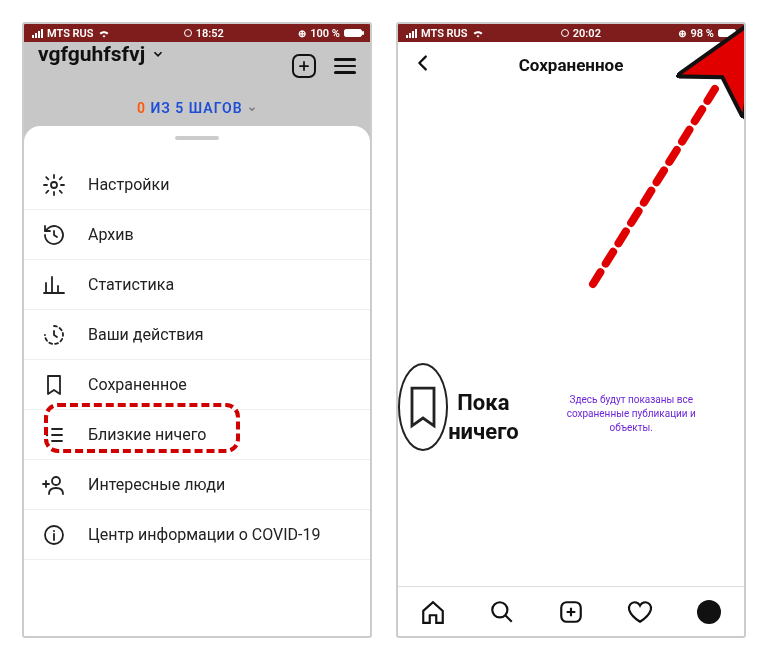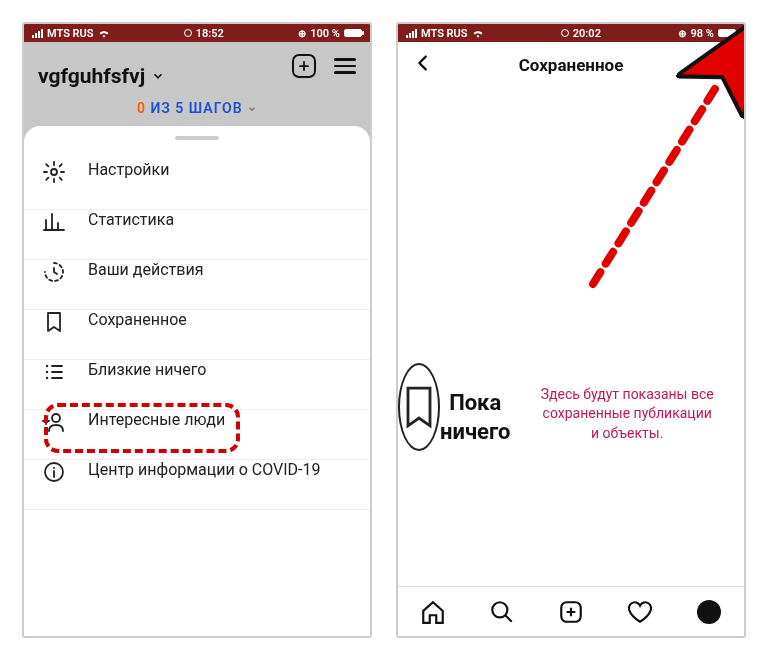--- a/index.html
+++ b/index.html
@@ -63,21 +63,21 @@
   .left-bg {
     position: absolute;
     inset: 18px 0 0 0;
     background: #999;
     opacity: 0.55;
   }
   .profile-header {
     position: absolute;
     top: 18px; left:0; right:0;
     height: 86px;
-    padding: 22px 14px 0 14px;
+    padding: 0 14px 0 14px;
   }
   .profile-header .uname {
     font-size: 21px;
     font-weight: 700;
     color: #111;
     display:flex;
     align-items:center;
     gap:6px;
   }
   .header-icons {
@@ -112,21 +112,21 @@
     border-radius: 16px 16px 0 0;
     padding-top: 10px;
   }
   .sheet-handle {
     width: 44px; height: 4px; background: #ccc; border-radius: 2px;
     margin: 0 auto 20px auto;
   }
   .menu-list { list-style:none; }
   .menu-item {
     display:flex;
-    align-items:flex-start;
+    align-items:center;
     gap:22px;
     padding:0 18px;
     height:50px;
     border-bottom:1px solid #efefef;
     font-size:16px;
     color:#222;
   }
   .menu-item .icon { width:24px;height:24px;display:flex;align-items:center;justify-content:center; flex-shrink:0; color:#222; }
 
   .highlight-box {
@@ -159,21 +159,21 @@
   }
   .big-circle {
     width:88px;height:88px;border:2.5px solid #222;border-radius:50%;
     display:flex;align-items:center;justify-content:center;
   }
   .empty-title {
     font-size:22px; font-weight:700; color:#111;
     margin-top:22px; line-height:1.3;
   }
   .empty-sub {
-    font-size:14px; color:#be185d;
+    font-size:10px; color:#6d28d9;
     margin-top:14px; line-height:1.4;
     padding:0 30px;
   }
 
   .tab-bar {
     position:absolute; left:0; right:0; bottom:0;
     height:50px;
     border-top:1px solid #ddd;
     display:flex;
     align-items:center;
@@ -254,20 +254,30 @@
     <div class="sheet-handle"></div>
     <ul class="menu-list" id="menu-list">
         <li class="menu-item">
           <span class="icon">
             <svg width="24" height="24" viewBox="0 0 24 24">
               <circle cx="12" cy="12" r="3" fill="none" stroke="#222" stroke-width="1.8" stroke-linecap="round" stroke-linejoin="round"></circle>
               <path d="M12 2v3M12 19v3M4.2 4.2l2.1 2.1M17.7 17.7l2.1 2.1M2 12h3M19 12h3M4.2 19.8l2.1-2.1M17.7 6.3l2.1-2.1" fill="none" stroke="#222" stroke-width="1.8" stroke-linecap="round" stroke-linejoin="round"></path>
             </svg>
           </span>
           <span>Настройки</span>
+        </li>
+        <li class="menu-item">
+          <span class="icon">
+            <svg width="24" height="24" viewBox="0 0 24 24">
+              <path d="M3 12a9 9 0 1 0 3-6.7L3 8" fill="none" stroke="#222" stroke-width="1.8" stroke-linecap="round" stroke-linejoin="round"></path>
+              <path d="M3 3v5h5" fill="none" stroke="#222" stroke-width="1.8" stroke-linecap="round" stroke-linejoin="round"></path>
+              <path d="M12 8v4l3 2" fill="none" stroke="#222" stroke-width="1.8" stroke-linecap="round" stroke-linejoin="round"></path>
+            </svg>
+          </span>
+          <span>Архив</span>
         </li>
         <li class="menu-item">
           <span class="icon">
             <svg width="24" height="24" viewBox="0 0 24 24">
               <path d="M4 20V10M10 20V4M16 20v-7M22 20H2" fill="none" stroke="#222" stroke-width="1.8" stroke-linecap="round" stroke-linejoin="round"></path>
             </svg>
           </span>
           <span>Статистика</span>
         </li>
         <li class="menu-item">

